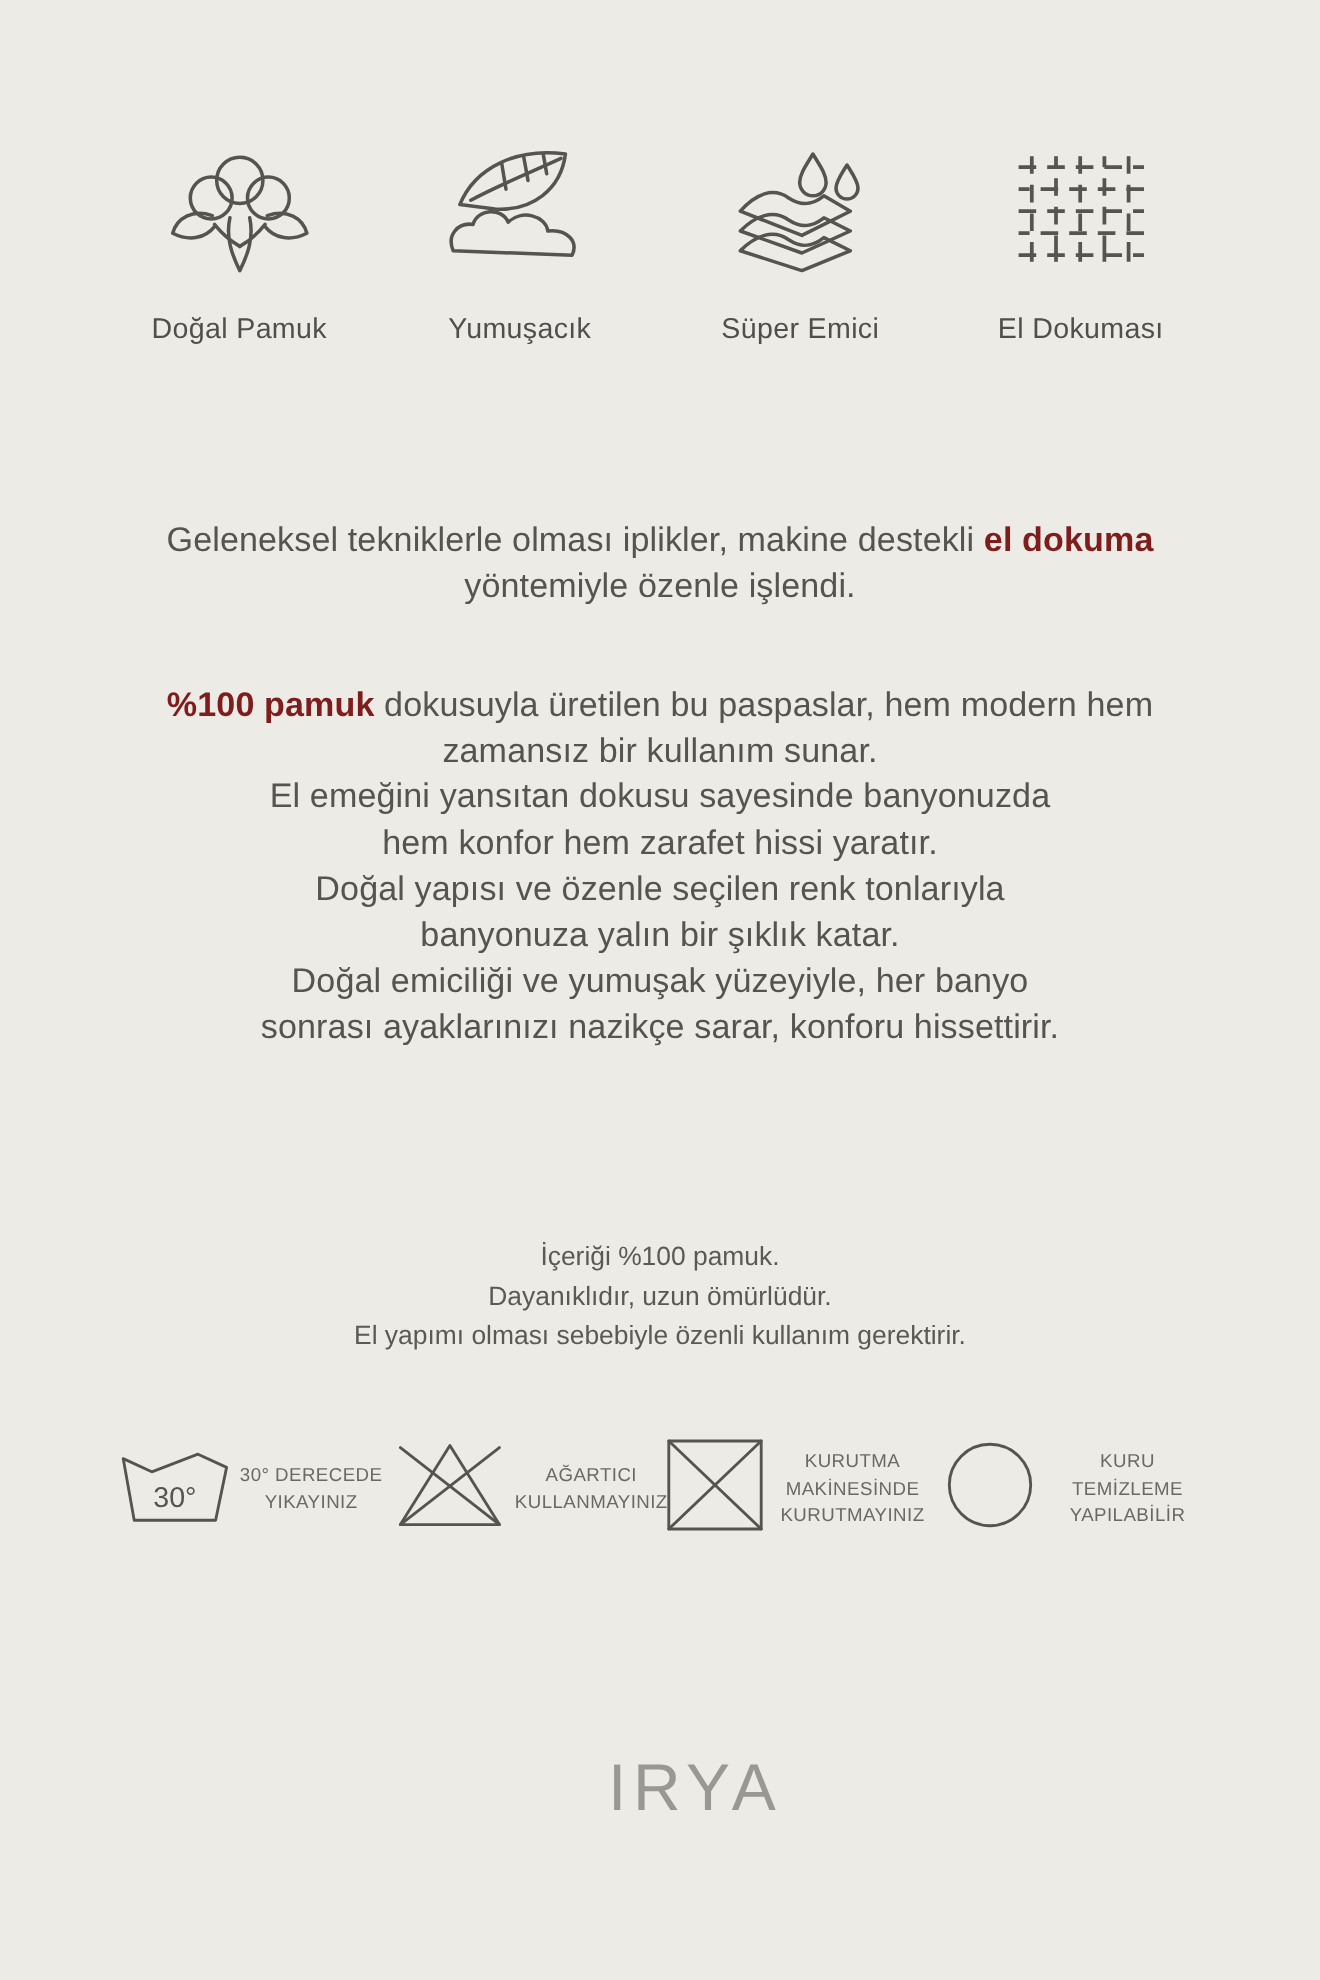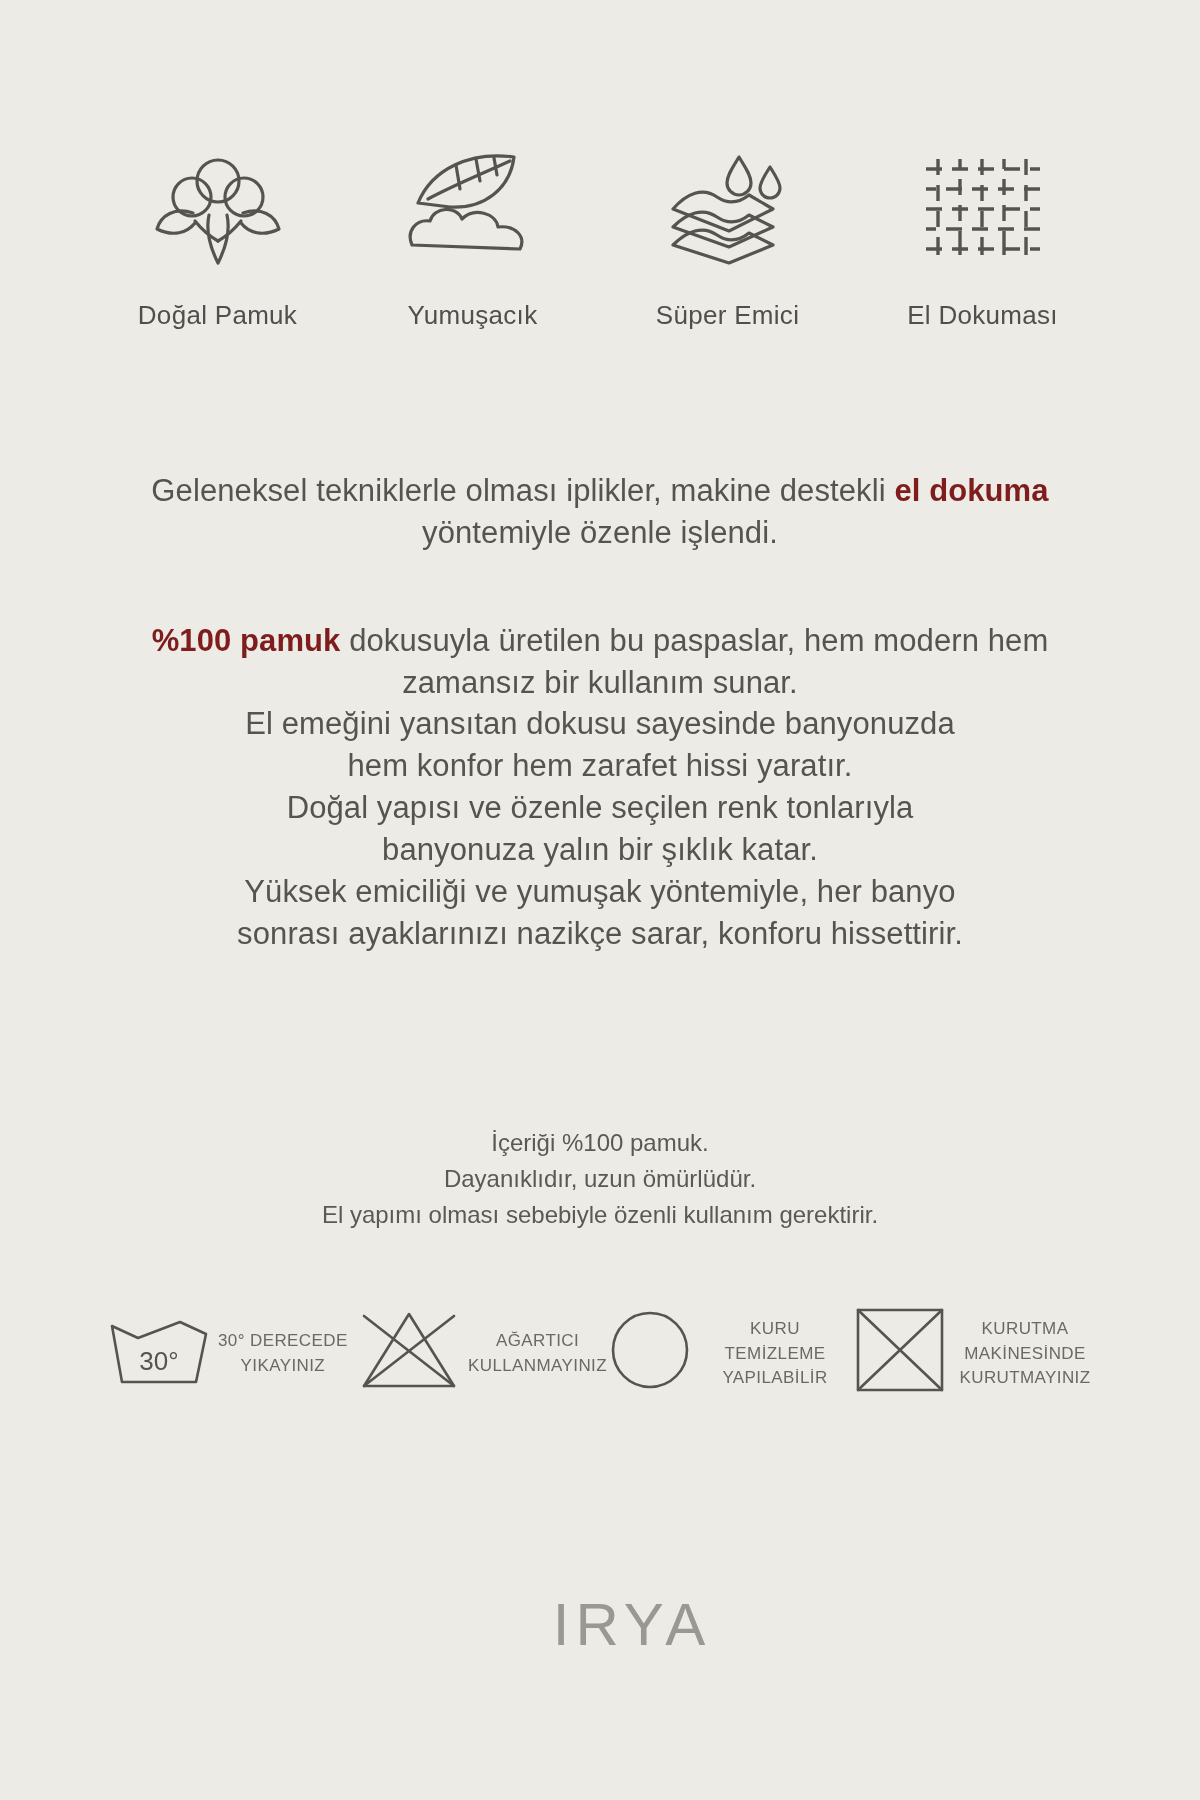--- a/index.html
+++ b/index.html
@@ -17,21 +17,21 @@
   .page {
     position: relative;
     width: 1200px;
     height: 1800px;
     box-sizing: border-box;
   }
 
   
   .features {
     position: absolute;
-    top: 140px;
+    top: 123px;
     left: 90px;
     width: 1020px;
     display: flex;
     justify-content: space-between;
     align-items: flex-end;
   }
   .feature {
     width: 255px;
     display: flex;
     flex-direction: column;
@@ -194,21 +194,21 @@
 
   </div>
 
   <div class="copy">
     <p class="para intro"><span>Geleneksel tekniklerle olması iplikler, makine destekli </span><b>el dokuma</b><span> yöntemiyle özenle işlendi.</span></p>
     <p class="para body"><b>%100 pamuk</b><span> dokusuyla üretilen bu paspaslar, hem modern hem zamansız bir kullanım sunar.</span><br>
       <span>El emeğini yansıtan dokusu sayesinde banyonuzda</span><br>
       <span>hem konfor hem zarafet hissi yaratır.</span><br>
       <span>Doğal yapısı ve özenle seçilen renk tonlarıyla</span><br>
       <span>banyonuza yalın bir şıklık katar.</span><br>
-      <span>Yüksek emiciliği ve yumuşak yöntemiyle, her banyo</span><br>
+      <span>Doğal emiciliği ve yumuşak yüzeyiyle, her banyo</span><br>
       <span>sonrası ayaklarınızı nazikçe sarar, konforu hissettirir.</span>
     </p>
   </div>
 
   <div class="care-text">
     <div>İçeriği %100 pamuk.</div>
     <div>Dayanıklıdır, uzun ömürlüdür.</div>
     <div>El yapımı olması sebebiyle özenli kullanım gerektirir.</div>
   </div>
 
@@ -232,37 +232,37 @@
           <path d="M14 10 L104 80"></path>
           <path d="M104 10 L14 80"></path>
         </svg>
       </div>
       <div class="symbol-label" style="white-space: pre-line;">AĞARTICI
 KULLANMAYINIZ</div>
     </div>
 
     <div class="symbol">
       <div class="symbol-ico">
-        <svg width="100" height="88" viewBox="0 0 100 88" fill="none" stroke="#55544f" stroke-width="2.6">
-          <circle cx="50" cy="44" r="37"></circle>
-        </svg>
-      </div>
-      <div class="symbol-label" style="white-space: pre-line;">KURU TEMİZLEME
-YAPILABİLİR</div>
-    </div>
-
-    <div class="symbol">
-      <div class="symbol-ico">
         <svg width="100" height="92" viewBox="0 0 100 92" fill="none" stroke="#55544f" stroke-width="2.6" stroke-linecap="round" stroke-linejoin="round">
           <rect x="8" y="6" width="84" height="80"></rect>
           <path d="M8 6 L92 86"></path>
           <path d="M92 6 L8 86"></path>
         </svg>
       </div>
       <div class="symbol-label" style="white-space: pre-line;">KURUTMA MAKİNESİNDE
 KURUTMAYINIZ</div>
     </div>
 
+    <div class="symbol">
+      <div class="symbol-ico">
+        <svg width="100" height="88" viewBox="0 0 100 88" fill="none" stroke="#55544f" stroke-width="2.6">
+          <circle cx="50" cy="44" r="37"></circle>
+        </svg>
+      </div>
+      <div class="symbol-label" style="white-space: pre-line;">KURU TEMİZLEME
+YAPILABİLİR</div>
+    </div>
+
   </div>
 
   <div class="brand">IRYA</div>
 
 </div>
 
 </body></html>

